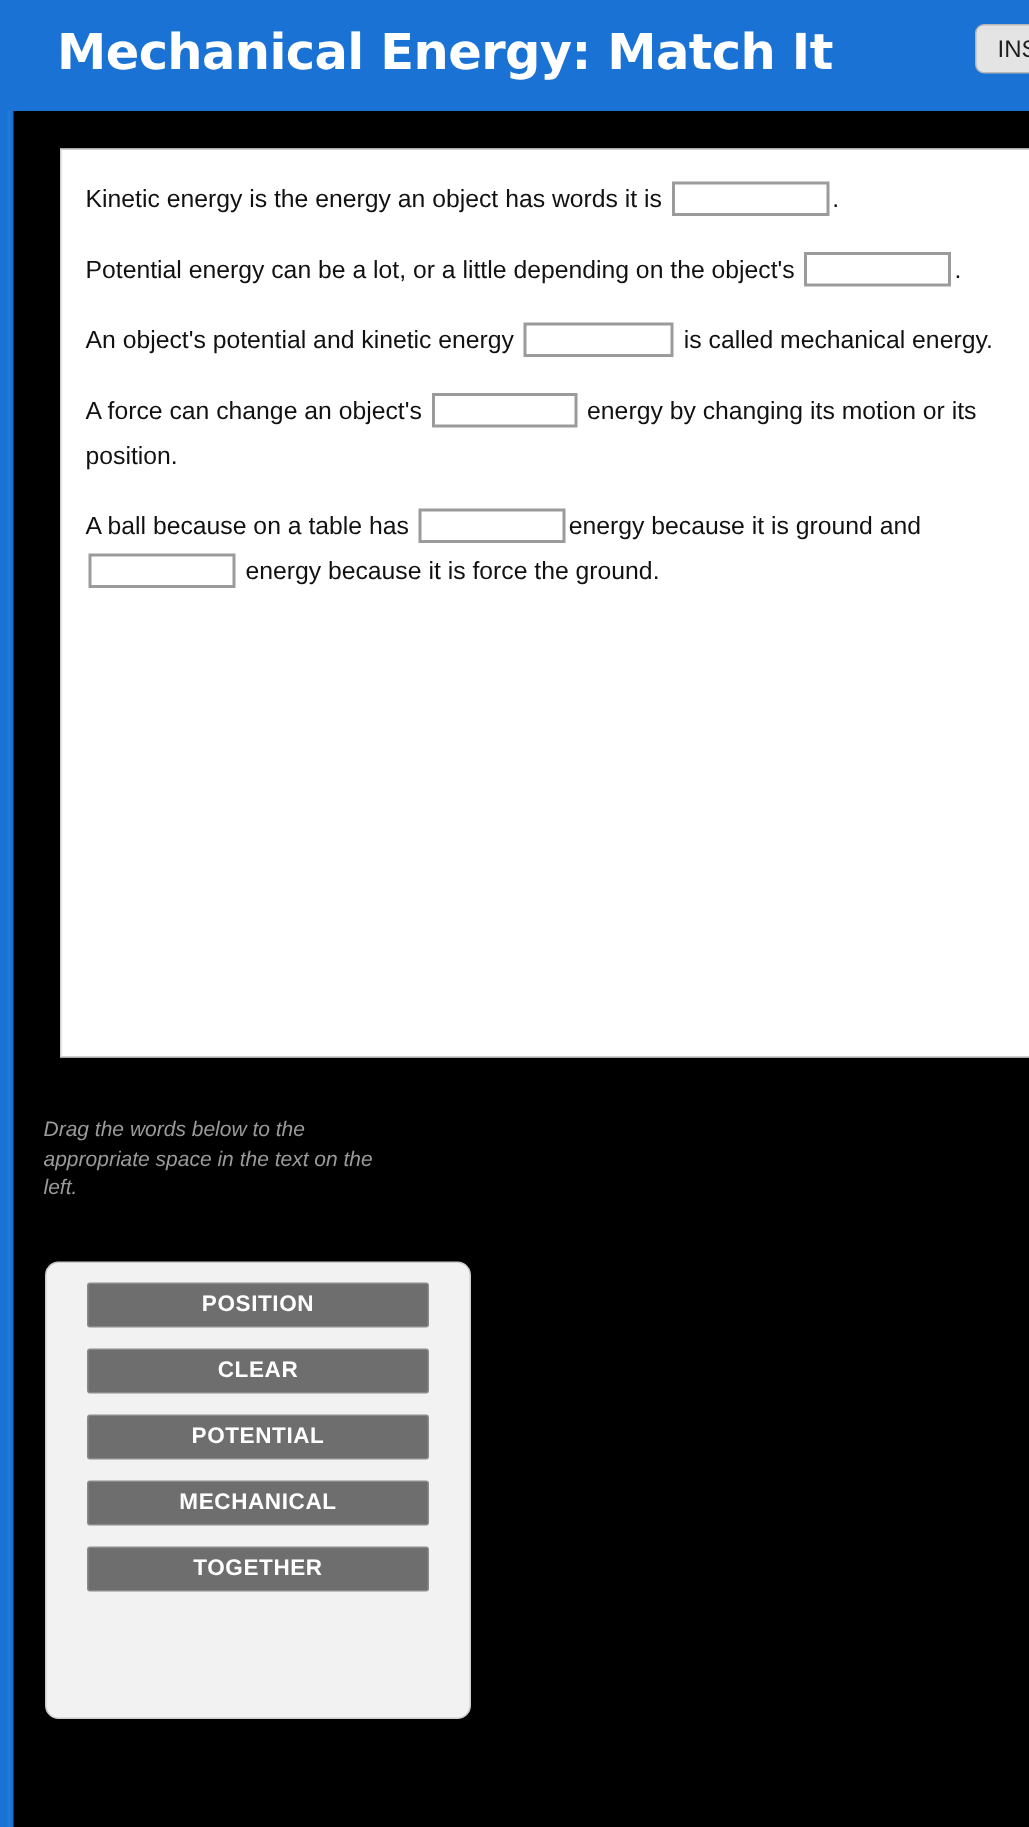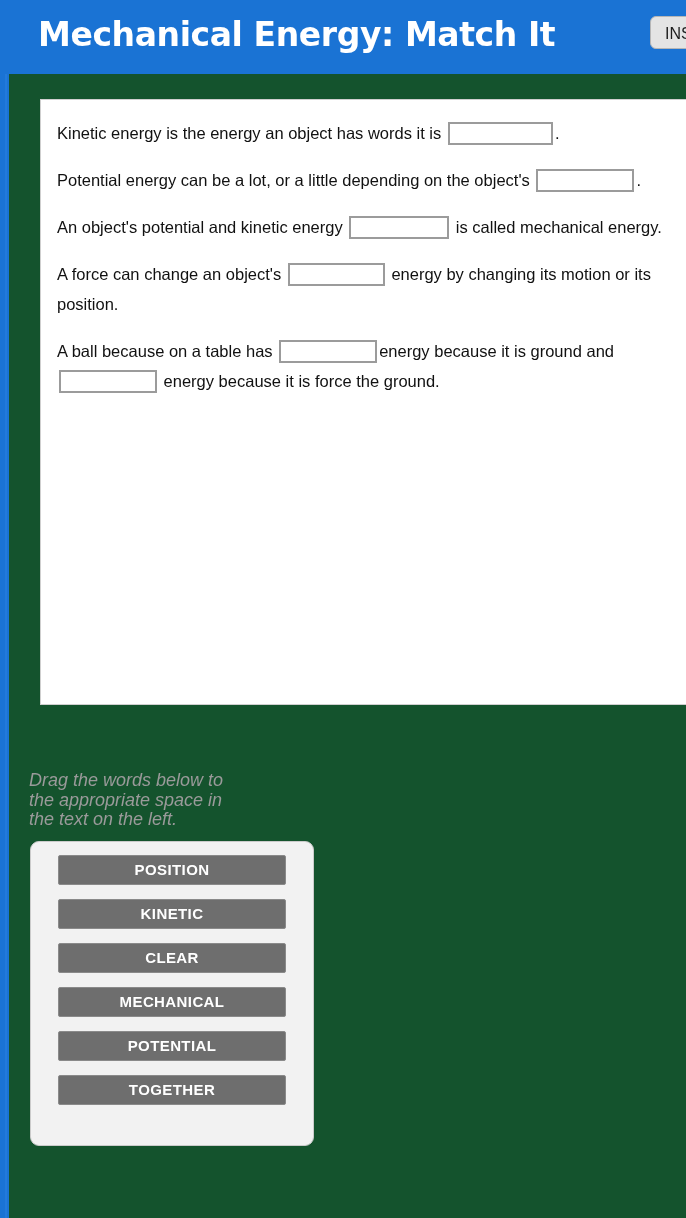--- a/index.html
+++ b/index.html
@@ -12,21 +12,21 @@
     height: 1218px;
     overflow: hidden;
     font-family: "Liberation Sans", sans-serif;
     position: relative;
   }
 
   
   #page {
     position: absolute;
     inset: 0;
-    background: #14532d;
+    background: #000000;
     overflow: hidden;
   }
 
   
   #left-rail {
     position: absolute;
     left: 0;
     top: 0;
     width: 9px;
     height: 1218px;
@@ -118,23 +118,23 @@
   }
   .blank.w105 { width: 105px; }
   .blank.w100 { width: 100px; }
   .blank.w98  { width: 98px;  }
   .blank.w97  { width: 97px;  }
 
   
   #drag-instructions {
     position: absolute;
     left: 29px;
-    top: 771px;
+    top: 743px;
     width: 222px;
-    font-size: 18px;
+    font-size: 14px;
     font-style: italic;
     color: #9a9a9a;
     line-height: 19.5px;
   }
 
   
   #word-bank {
     position: absolute;
     left: 30px;
     top: 841px;
@@ -206,21 +206,20 @@
         <p class="sentence"><span>An object's potential and kinetic energy </span><span class="blank w100"></span><span> is called mechanical energy.</span></p>
         <p class="sentence"><span>A force can change an object's </span><span class="blank w97"></span><span> energy by changing its motion or its position.</span></p>
         <p class="sentence"><span>A ball because on a table has </span><span class="blank w98"></span><span>energy because it is ground and </span><span class="blank w98"></span><span> energy because it is force the ground.</span></p>
       </div>
   </div>
 
   <div id="drag-instructions">Drag the words below to the appropriate space in the text on the left.</div>
 
   <div id="word-bank">
       <div class="word-tile">POSITION</div>
-      <div class="word-tile">KINETIC</div>
       <div class="word-tile">CLEAR</div>
+      <div class="word-tile">POTENTIAL</div>
       <div class="word-tile">MECHANICAL</div>
-      <div class="word-tile">POTENTIAL</div>
       <div class="word-tile">TOGETHER</div>
     </div>
 
 
 </div>
 
 </body></html>

